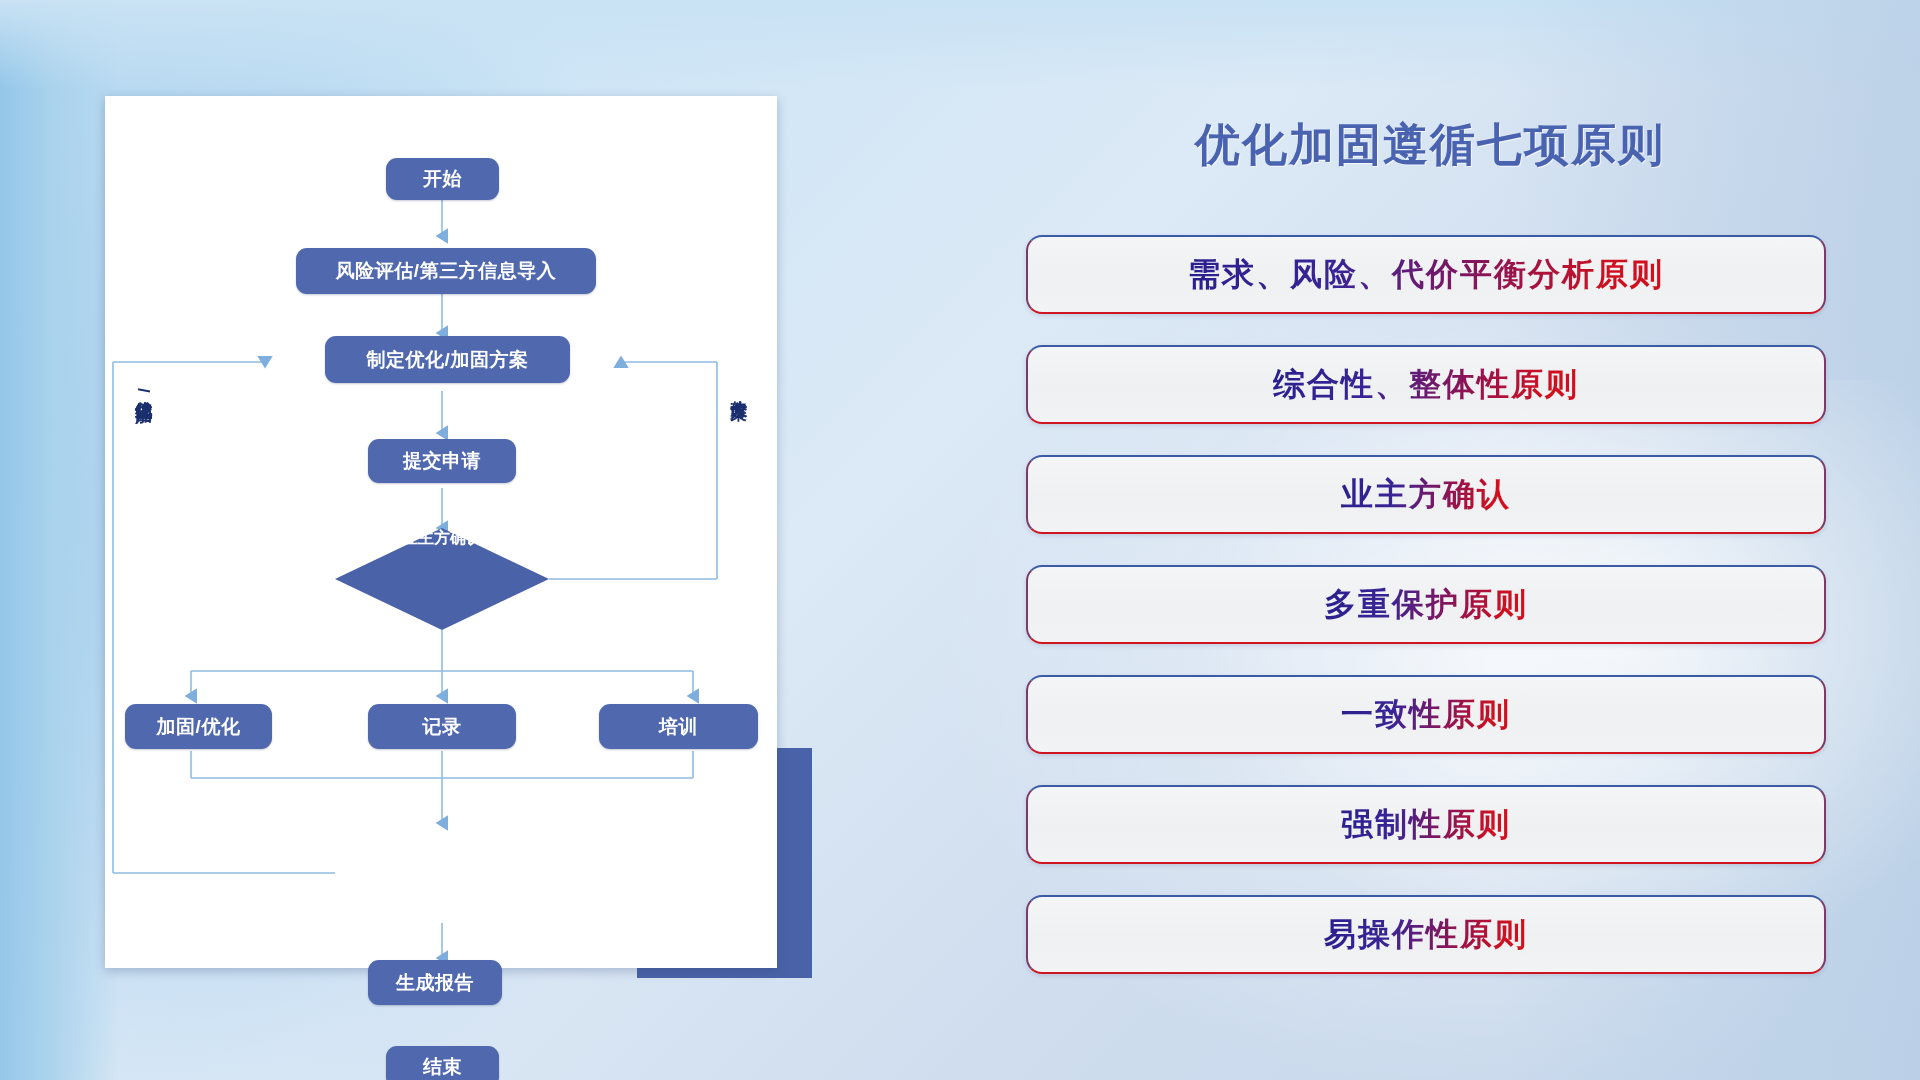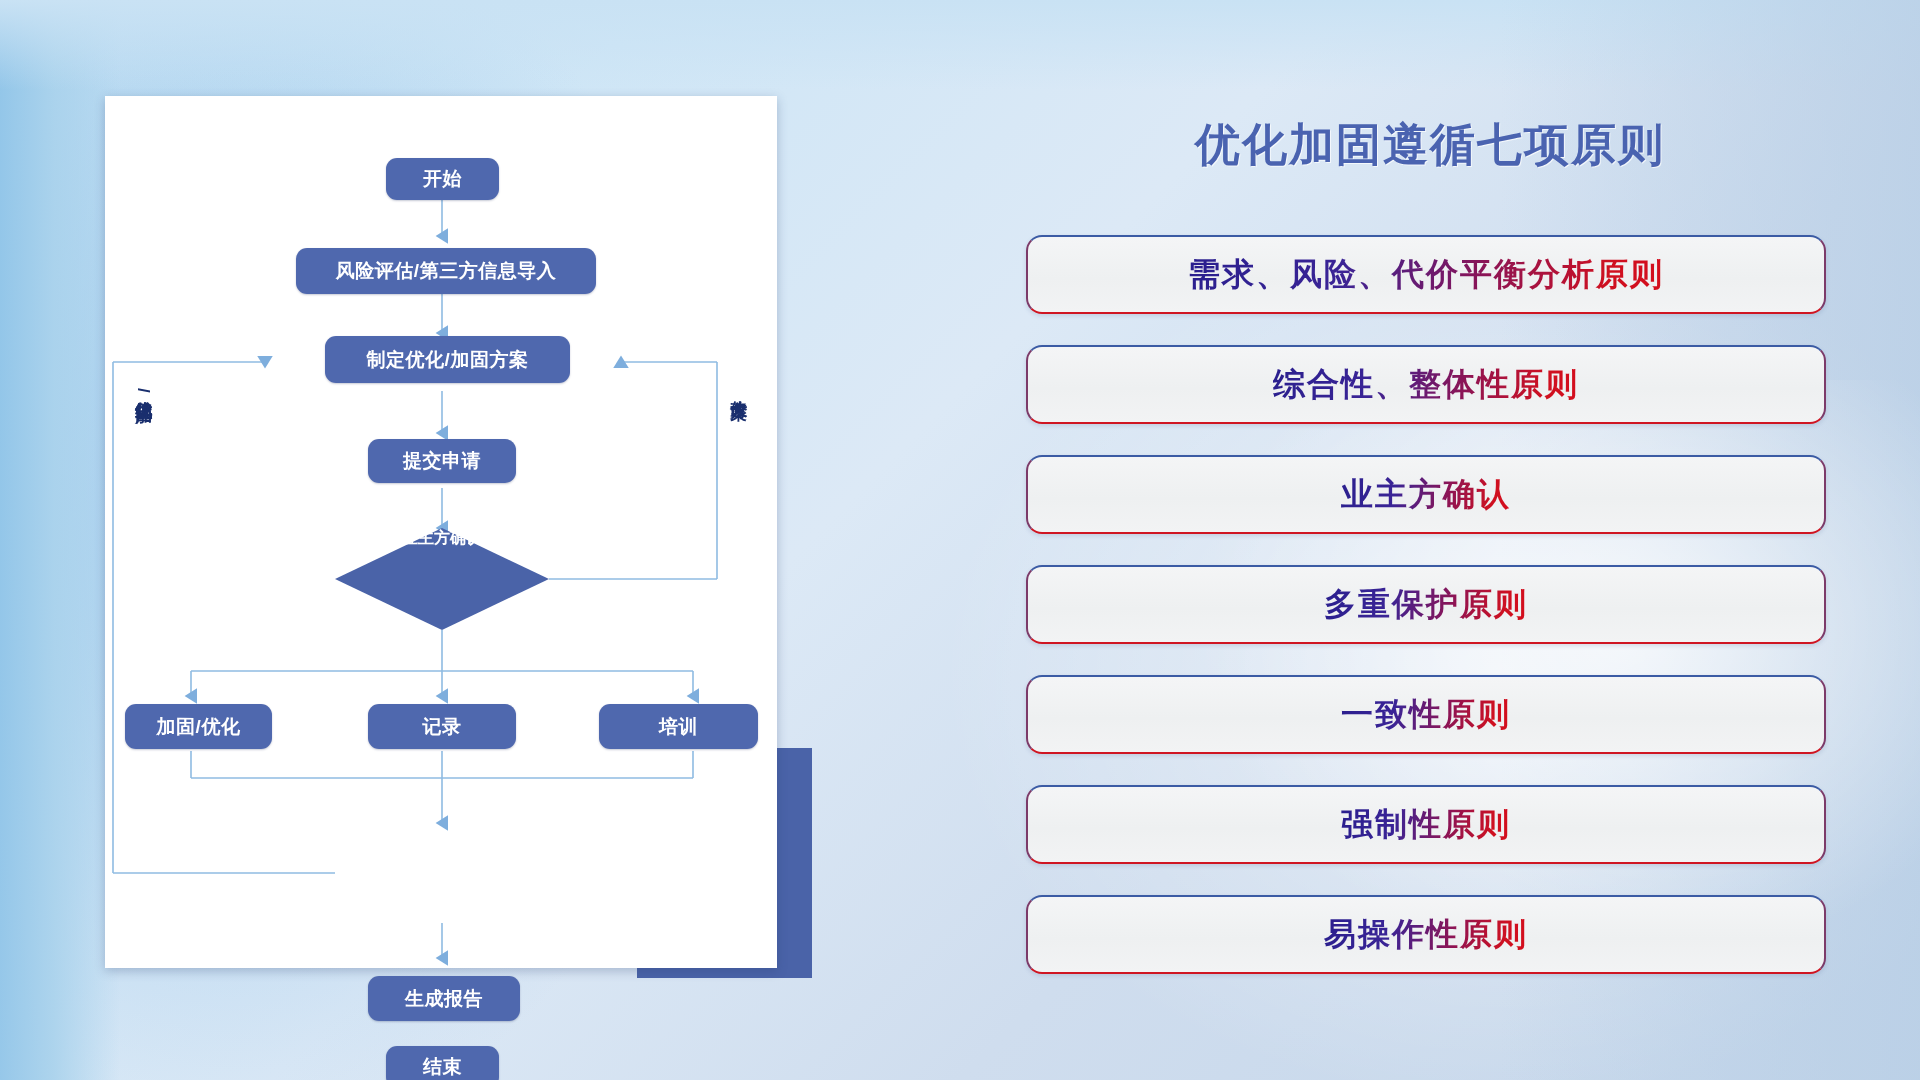--- a/index.html
+++ b/index.html
@@ -212,21 +212,21 @@
 
     <div class="node small" style="left:263px; top:608px; width:148px; height:45px;">
       <span>记录</span>
     </div>
 
     <div class="node small" style="left:494px; top:608px; width:159px; height:45px;">
       <span>培训</span>
     </div>
 
 
-    <div class="node" style="left:263px; top:864px; width:152px; height:45px;margin-top:16px;">
+    <div class="node" style="left:263px; top:864px; width:134px; height:45px;">
       <span>生成报告</span>
     </div>
 
     <div class="node" style="left:281px; top:950px; width:113px; height:42px;">
       <span>结束</span>
     </div>
 
     <div class="vlabel slash" style="left:30px; top:292px; height:170px;">继续优化/加固</div>
 
     <div class="vlabel" style="left:625px; top:292px; height:120px;">方案修改</div>

